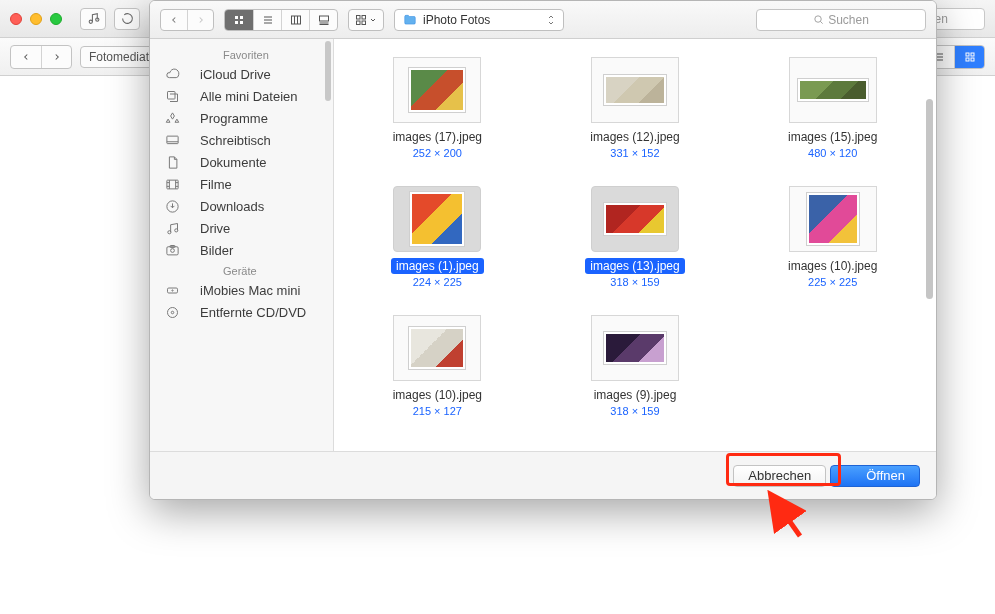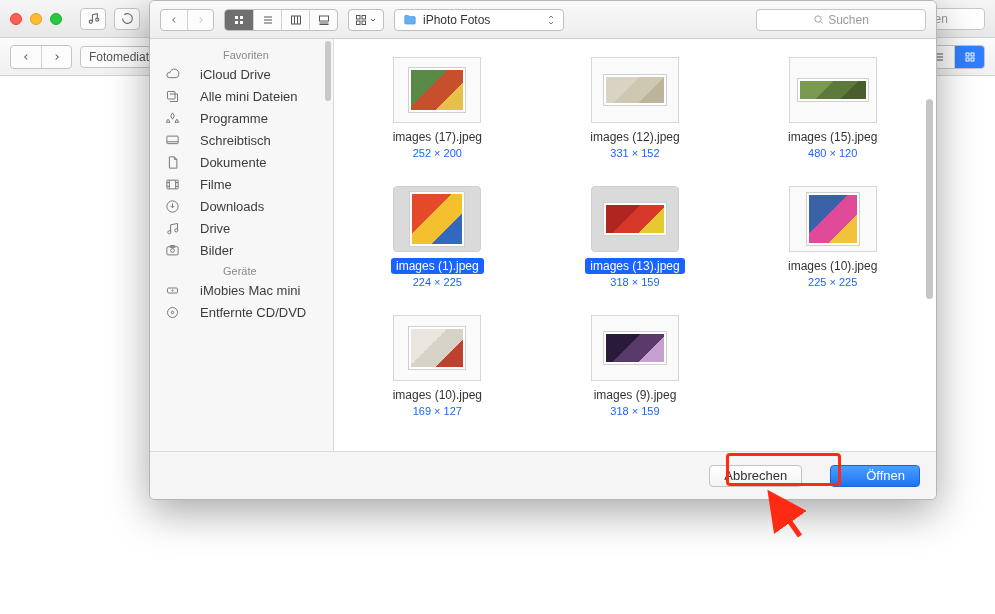--- a/index.html
+++ b/index.html
@@ -50,21 +50,21 @@
   .cnt-scroll { position:absolute; right:3px; top:60px; width:7px; height:200px; background:#c5c5c5; border-radius:4px; }
   .grid { padding:18px 18px 8px 18px; display:grid; grid-template-columns: repeat(3, 1fr); column-gap:20px; row-gap:24px;gap:27px; }
   .file { display:flex; flex-direction:column; align-items:center; }
   .thumb { width:88px; height:66px; border:1px solid #d7d7d7; background:#fafafa; display:flex; align-items:center; justify-content:center; padding:6px; position:relative; }
   .thumb .inner { border:2px solid #fff; box-shadow:0 0 0 1px #cfcfcf; }
   .thumb.sel-wrap { background:#dadada; border-color:#cfcfcf; border-radius:4px; padding:6px; }
   .fname { margin-top:6px; font-size:12px; color:#333; text-align:center; padding:1px 5px; border-radius:3px; white-space:nowrap; }
   .fname.sel { background:#1a63ff; color:#fff; }
   .fdim { font-size:11px; color:#1a63ff; margin-top:2px; }
 
-  .dlg-footer { height:48px; border-top:1px solid #dcdcdc; background:#f5f5f5; display:flex; align-items:center; justify-content:flex-end; padding:0 16px; gap:28px; }
+  .dlg-footer { height:48px; border-top:1px solid #dcdcdc; background:#f5f5f5; display:flex; align-items:center; justify-content:flex-end; padding:0 16px; gap:4px; }
   .mac-btn { height:22px; min-width:82px; padding:0 14px; border:1px solid #c3c3c3; border-radius:4px; background:linear-gradient(#ffffff,#f3f3f3); font-size:13px; color:#333; display:flex; align-items:center; justify-content:center; }
   .mac-btn.primary { background:linear-gradient(#4aa0ff,#1e73f4); border-color:#1e63d4; color:#fff;padding-left:35px; }
 
   
   .annot-box { position:absolute; border:3px solid #ff2a12; border-radius:4px; pointer-events:none; }
   .annot-arrow { position:absolute; pointer-events:none; }
 
   svg { display:block; }
 
   
@@ -376,21 +376,21 @@
               <div class="art inner" style="width:52px;height:52px;background:linear-gradient(135deg, #3a62a8 0 40%, #e14a98 40% 70%, #f2c23a 70% 100%);"></div>
             </div>
             <div class="fname">images (10).jpeg</div>
             <div class="fdim">225 × 225</div>
           </div>
           <div class="file">
             <div class="thumb">
               <div class="art inner" style="width:56px;height:42px;background:linear-gradient(135deg, #e8e6de 0 40%, #d6d2c6 40% 70%, #c04030 70% 100%);"></div>
             </div>
             <div class="fname">images (10).jpeg</div>
-            <div class="fdim">169 × 127</div>
+            <div class="fdim">215 × 127</div>
           </div>
           <div class="file">
             <div class="thumb">
               <div class="art inner" style="width:62px;height:32px;background:linear-gradient(135deg, #2a1a3a 0 40%, #5a3a6a 40% 70%, #c8a0d0 70% 100%);"></div>
             </div>
             <div class="fname">images (9).jpeg</div>
             <div class="fdim">318 × 159</div>
           </div>
         </div>
     </div>

